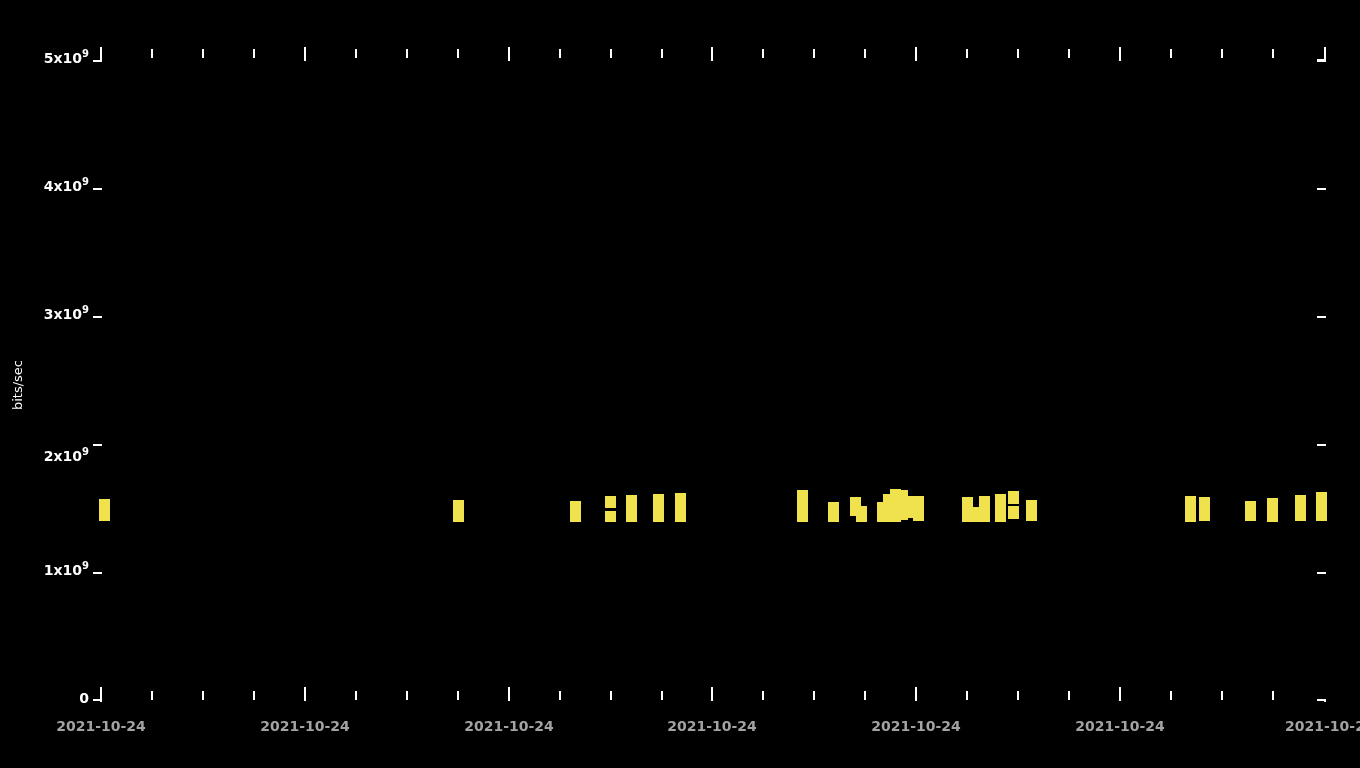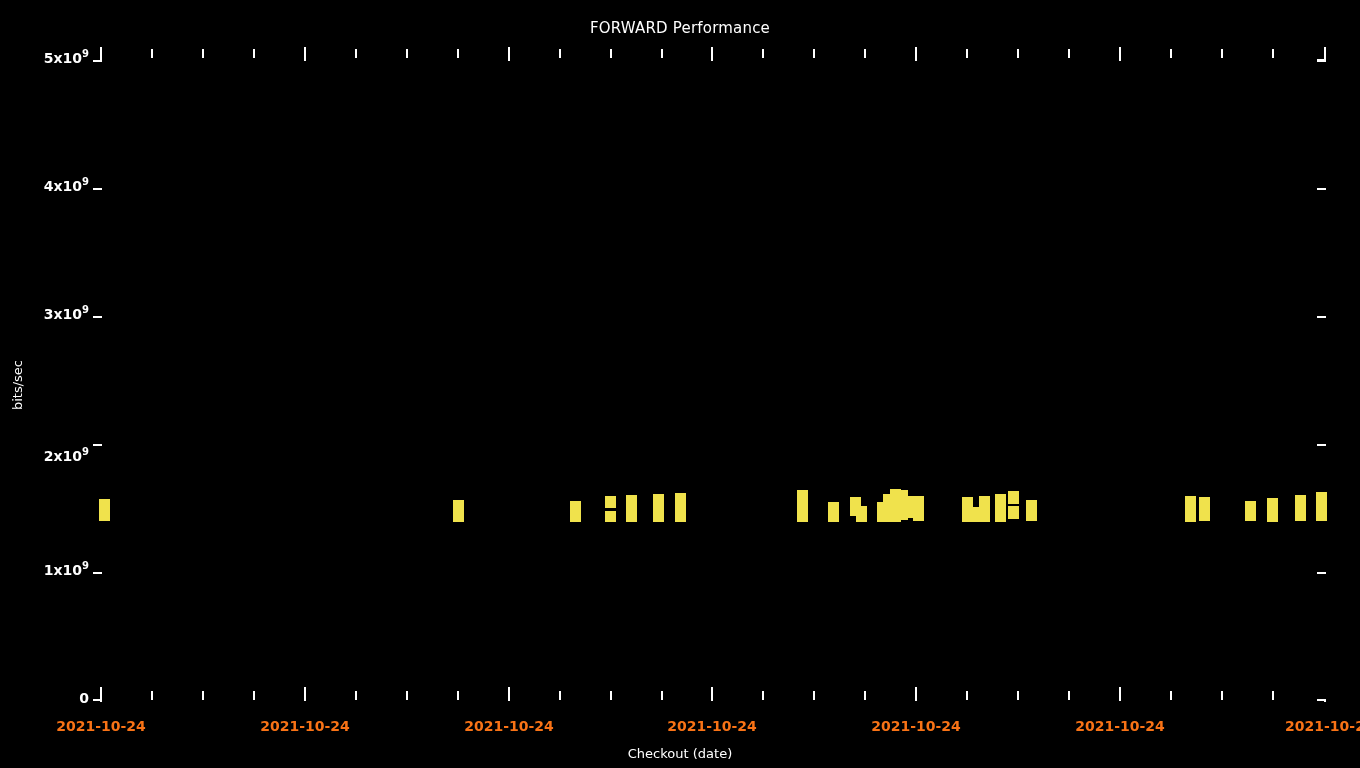--- a/index.html
+++ b/index.html
@@ -120,21 +120,21 @@
     top: 691px;
     width: 2px;
     height: 9px;
     background: #ffffff;
   }
   .xtick-label {
     position: absolute;
     top: 718px;
     font-size: 14px;
     font-weight: bold;
-    color: #f97316;
+    color: #a3a3a3;
     white-space: nowrap;
     transform: translateX(-50%);
   }
   .bar {
     position: absolute;
     background: #f0e24c;
   }
   .axis-corner-h {
     position: absolute;
     background: #ffffff;
@@ -144,27 +144,25 @@
     position: absolute;
     background: #ffffff;
     width: 2px;
   }
 </style>
 </head>
 <body>
 
 <div id="chart-root">
 
-  <div class="chart-title">FORWARD Performance</div>
 
   <div class="ylabel">
     <span class="ylabel-inner">bits/sec</span>
   </div>
 
-  <div class="xlabel">Checkout (date)</div>
 
   <div id="y-ticks">
       <div class="ytick-label" style="top: 691px;">0</div>
       <div class="ytick-label" style="top: 563px;">1x10<sup>9</sup></div>
       <div class="ytick-mark-left" style="top: 572px;"></div>
       <div class="ytick-mark-right" style="top: 572px;"></div>
       <div class="ytick-label" style="top: 449px;">2x10<sup>9</sup></div>
       <div class="ytick-mark-left" style="top: 444px;"></div>
       <div class="ytick-mark-right" style="top: 444px;"></div>
       <div class="ytick-label" style="top: 307px;">3x10<sup>9</sup></div>

